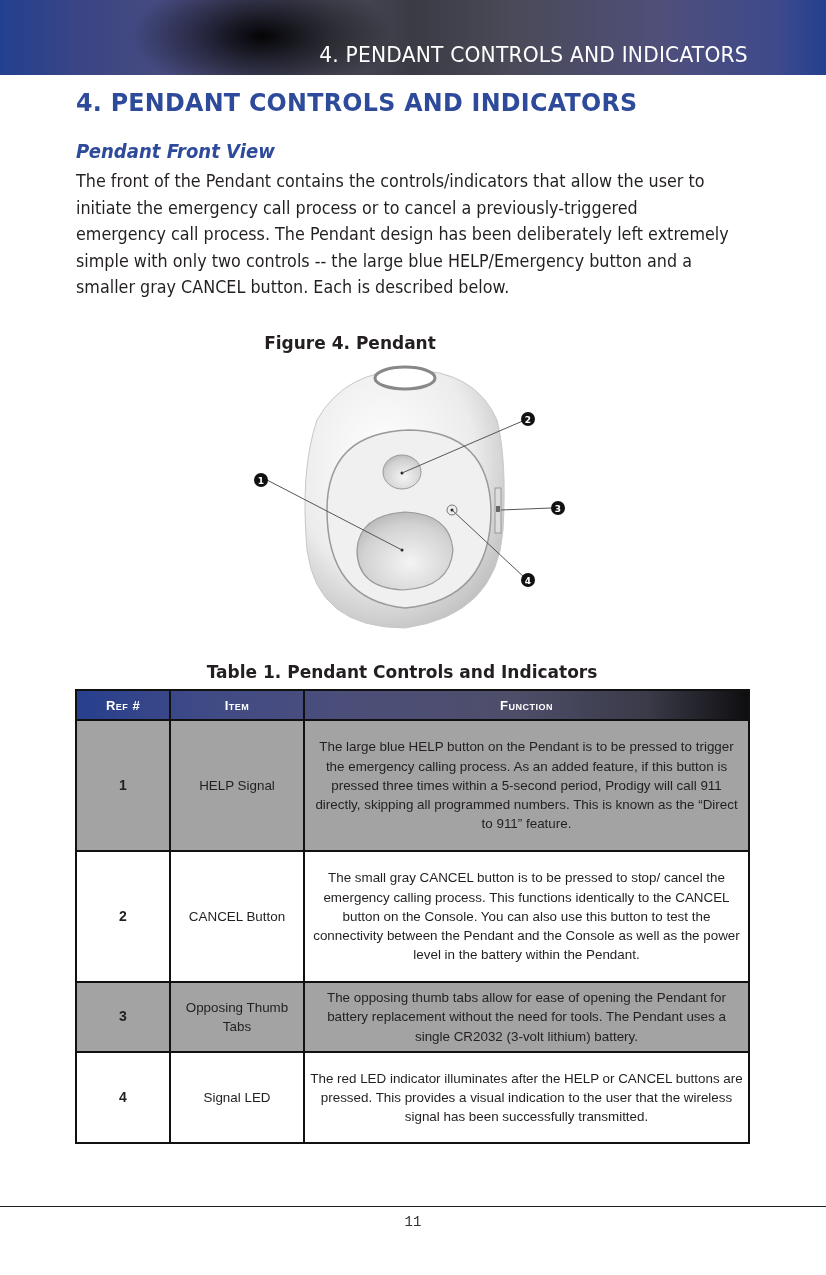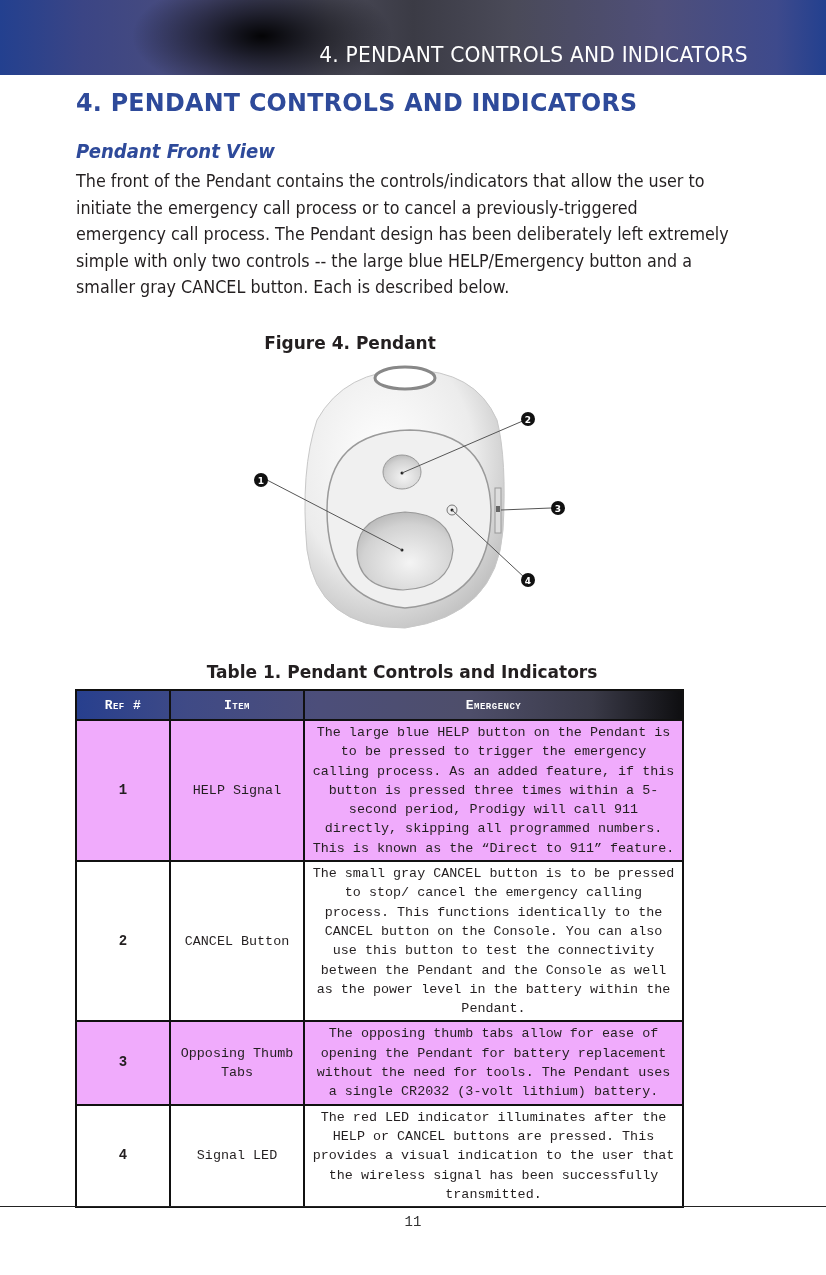--- a/index.html
+++ b/index.html
@@ -39,35 +39,35 @@
     font-family: "DejaVu Sans", sans-serif; font-weight: bold; font-size: 17px; color: #231f20;
   }
   .figure {
     position: absolute; left: 245px; top: 360px; width: 330px; height: 275px;
   }
   .tbl-caption {
     position: absolute; left: 0; width: 804px; top: 662px; text-align: center;
     font-family: "DejaVu Sans", sans-serif; font-weight: bold; font-size: 17px; color: #231f20;
   }
   table.ctl {
-    position: absolute; left: 75px; top: 689px; width: 609px;
+    position: absolute; left: 75px; top: 689px; width: 675px;
     border-collapse: collapse; table-layout: fixed;
-    font-family: Liberation Mono, monospace; color: #231f20;
+    font-family: Liberation Sans, sans-serif; color: #231f20;
   }
   table.ctl th, table.ctl td { border: 2px solid #111; text-align: center; vertical-align: middle; }
   table.ctl thead tr {
     background: linear-gradient(90deg, #273f8e 0%, #3f4a86 18%, #4c4e7a 40%, #4e4e6a 65%, #3a3a48 85%, #0e0e10 100%);
   }
   table.ctl th {
     color: #fff; font-weight: bold; height: 28px; padding: 0; font-size: 13px; letter-spacing: 0.5px;
     font-variant: small-caps; text-transform: none;
   }
   table.ctl td { font-size: 13.4px; line-height: 19.3px; padding: 2px 4px; }
   table.ctl td.ref { font-weight: bold; font-size: 14px; }
-  table.ctl tr.shaded td { background: #f0abfc; margin-top: 42px; }
+  table.ctl tr.shaded td { background: #a3a3a3; margin-top: 42px; }
   .col-ref { width: 94px; } .col-item { width: 134px; }
   .footer-rule { position: absolute; left: 0; top: 1206px; width: 826px; height: 1px; background: #222; }
   .page-num {
     position: absolute; left: 0; width: 826px; top: 1214px; text-align: center;
     font-family: Liberation Mono, monospace; font-size: 14px; color: #333;
   }
 </style>
 </head>
 <body>
 
@@ -143,21 +143,21 @@
 <table class="ctl">
   <colgroup>
     <col class="col-ref">
       <col class="col-item">
       <col>
   </colgroup>
   <thead>
     <tr>
       <th>Ref #</th>
       <th>Item</th>
-      <th>Emergency</th>
+      <th>Function</th>
     </tr>
   </thead>
   <tbody>
     <tr class="shaded" style="height:131px">
       <td class="ref">1</td>
       <td>HELP Signal</td>
       <td>The large blue HELP button on the Pendant is to be pressed to trigger the emergency calling process.  As an added feature, if this button is pressed three times within a 5-second period, Prodigy will call 911 directly, skipping all programmed numbers.  This is known as the “Direct to 911” feature.</td>
     </tr>
     <tr style="height:131px">
       <td class="ref">2</td>

